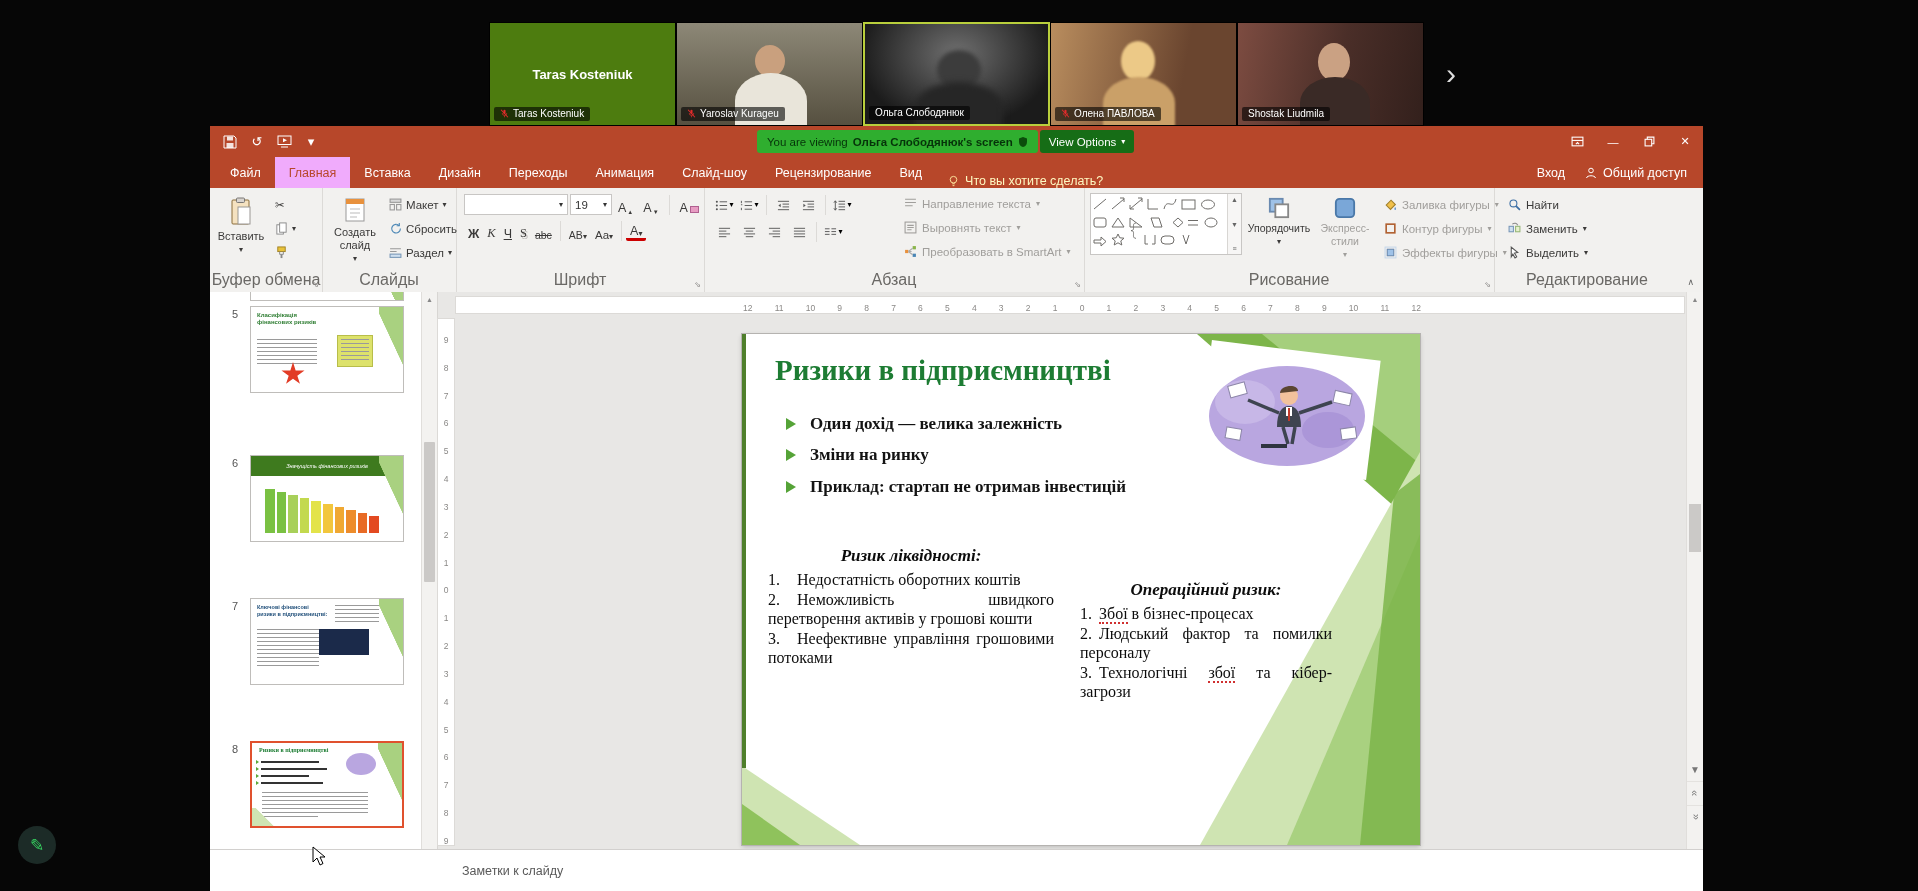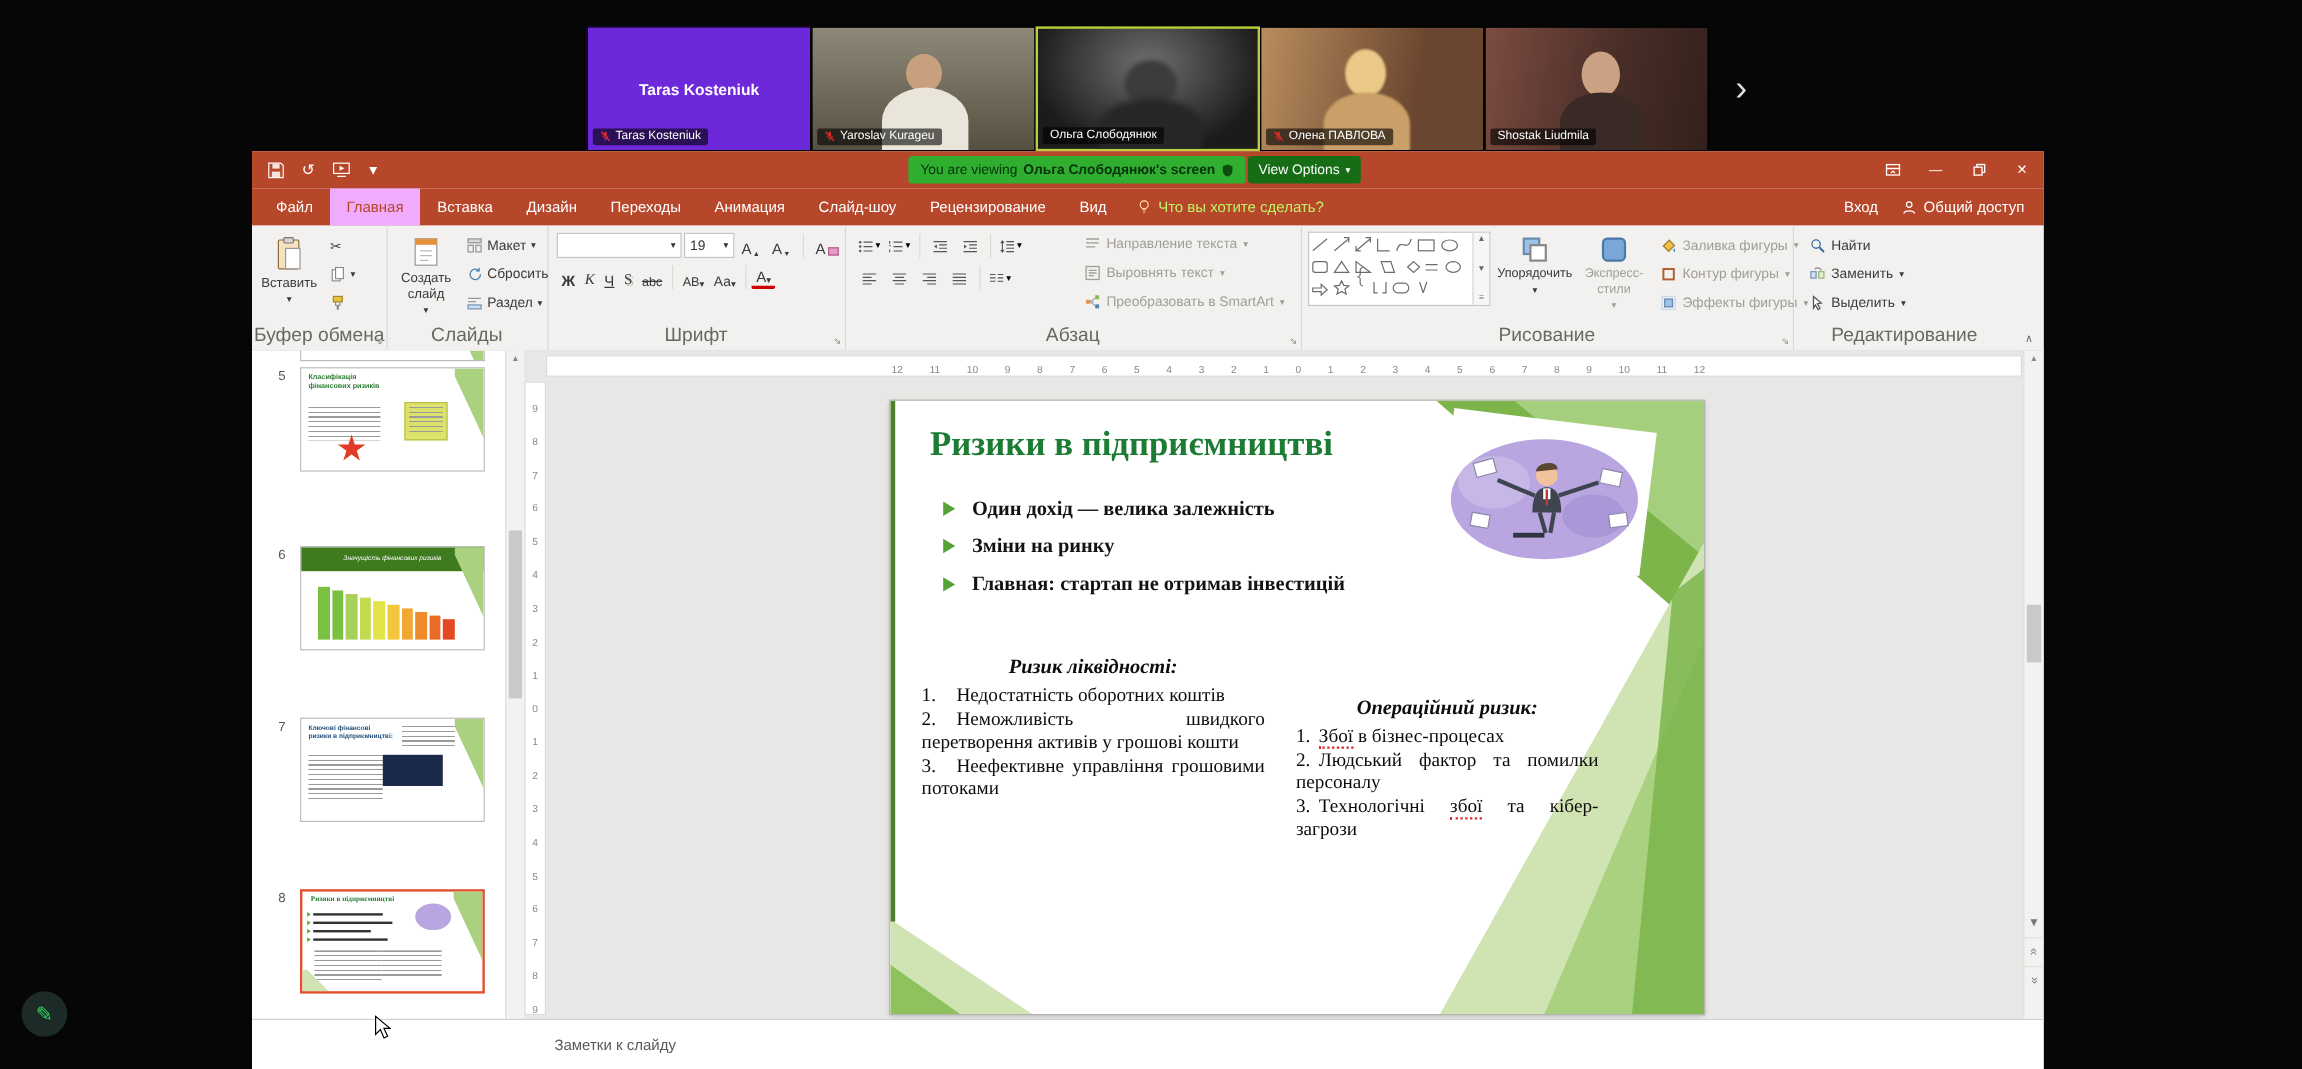--- a/index.html
+++ b/index.html
@@ -1,20 +1,20 @@
 <!DOCTYPE html>
 <html><head>
 <meta charset="utf-8">
 <style>
   html,body{margin:0;padding:0;background:#060606;width:1918px;height:891px;overflow:hidden;
     font-family:"Liberation Sans",sans-serif;position:relative}
 
   
   .videos{position:absolute;left:489px;top:22px;height:104px;display:flex;z-index:10}
-  .vtile{width:187px;height:104px;position:relative;background:#6d28d9;border:1px solid #000;box-sizing:border-box;overflow:hidden}
+  .vtile{width:187px;height:104px;position:relative;background:#4d7c0f;border:1px solid #000;box-sizing:border-box;overflow:hidden}
   .vtile.active{border:2px solid #b9cf3c}
   .vcenter{position:absolute;inset:0;display:flex;align-items:center;justify-content:center;
     color:#fff;font-weight:bold;font-size:13px}
   .vlabel{position:absolute;left:4px;bottom:4px;background:rgba(0,0,0,.6);color:#fff;font-size:10px;
     padding:1px 6px 2px;display:flex;gap:4px;align-items:center;border-radius:2px;white-space:nowrap}
   .mic{width:9px;height:11px;flex:none}
   .ph{position:absolute;border-radius:50%}
   .pb{position:absolute;border-radius:50% 50% 0 0}
   .p2{background:radial-gradient(ellipse at 50% 30%,#6f6f6f,#1b1b1b 75%)}
   .p2 .ph{left:72px;top:26px;width:44px;height:40px;background:#3c3c3c;filter:blur(2px)}
@@ -46,21 +46,21 @@
   .qat{display:flex;align-items:center;gap:11px;padding-left:12px;color:#fff;z-index:2}
   .qat .qi{width:16px;height:16px;display:flex;align-items:center;justify-content:center;font-size:13px;cursor:pointer}
   .wtitle{position:absolute;left:0;right:0;top:0;height:31px;display:flex;align-items:center;justify-content:center;
     color:#fff;font-size:12px;z-index:1}
   .wbtns{position:absolute;right:0;top:0;display:flex;z-index:2}
   .wb{width:36px;height:31px;display:flex;align-items:center;justify-content:center;color:#fff;font-size:11px;cursor:pointer}
 
   .mtabs{position:absolute;left:0;top:31px;right:0;height:31px;background:#B7472A;display:flex;align-items:stretch;padding-left:6px;color:#fff;font-size:12.5px}
   .tab{padding:0 14px;display:flex;align-items:center;cursor:pointer;white-space:nowrap}
   .tab.sel{background:#f0abfc;color:#B7472A}
-  .tellme{display:flex;align-items:center;gap:6px;padding:0 12px;color:#bef264;cursor:pointer;white-space:nowrap}
+  .tellme{display:flex;align-items:flex-end;gap:6px;padding:0 12px;color:#fef9c3;cursor:pointer;white-space:nowrap}
   .tright{margin-left:auto;display:flex;align-items:center;gap:20px;padding-right:16px;white-space:nowrap}
   .shareb{display:flex;align-items:center;gap:6px;cursor:pointer}
 
   .ribbon{position:absolute;left:0;top:62px;right:0;height:104px;background:#f2f1ef;border-bottom:1px solid #d2d0ce}
   .rg{position:absolute;top:0;bottom:0;border-right:1px solid #dcdad7}
   .glabel{position:absolute;bottom:3px;left:0;right:0;text-align:center;font-size:16px;color:#6a6865;white-space:nowrap}
   .launcher{position:absolute;right:3px;bottom:3px;font-size:8px;color:#8a8886;cursor:pointer}
   .bigbtn{position:absolute;top:4px;height:78px;display:flex;flex-direction:column;align-items:center;
     padding-top:5px;gap:3px;font-size:11px;color:#3b3a39;text-align:center;line-height:13px;cursor:pointer;border-radius:2px}
   .scol{position:absolute;display:flex;flex-direction:column;gap:3px}
@@ -776,21 +776,21 @@
           <div class="brow">
               <span class="tri"></span>
               <span class="btext">Один дохід — велика залежність</span>
             </div>
           <div class="brow">
               <span class="tri"></span>
               <span class="btext">Зміни на ринку</span>
             </div>
           <div class="brow">
               <span class="tri"></span>
-              <span class="btext">Главная: стартап не отримав інвестицій</span>
+              <span class="btext">Приклад: стартап не отримав інвестицій</span>
             </div>
         </div>
 
         <div class="lcol">
           <div class="colhead">Ризик ліквідності:</div>
           <ol>
             <li>Недостатність оборотних коштів</li>
             <li>Неможливість швидкого перетворення активів у грошові кошти</li>
             <li>Неефективне управління грошовими потоками</li>
           </ol>

